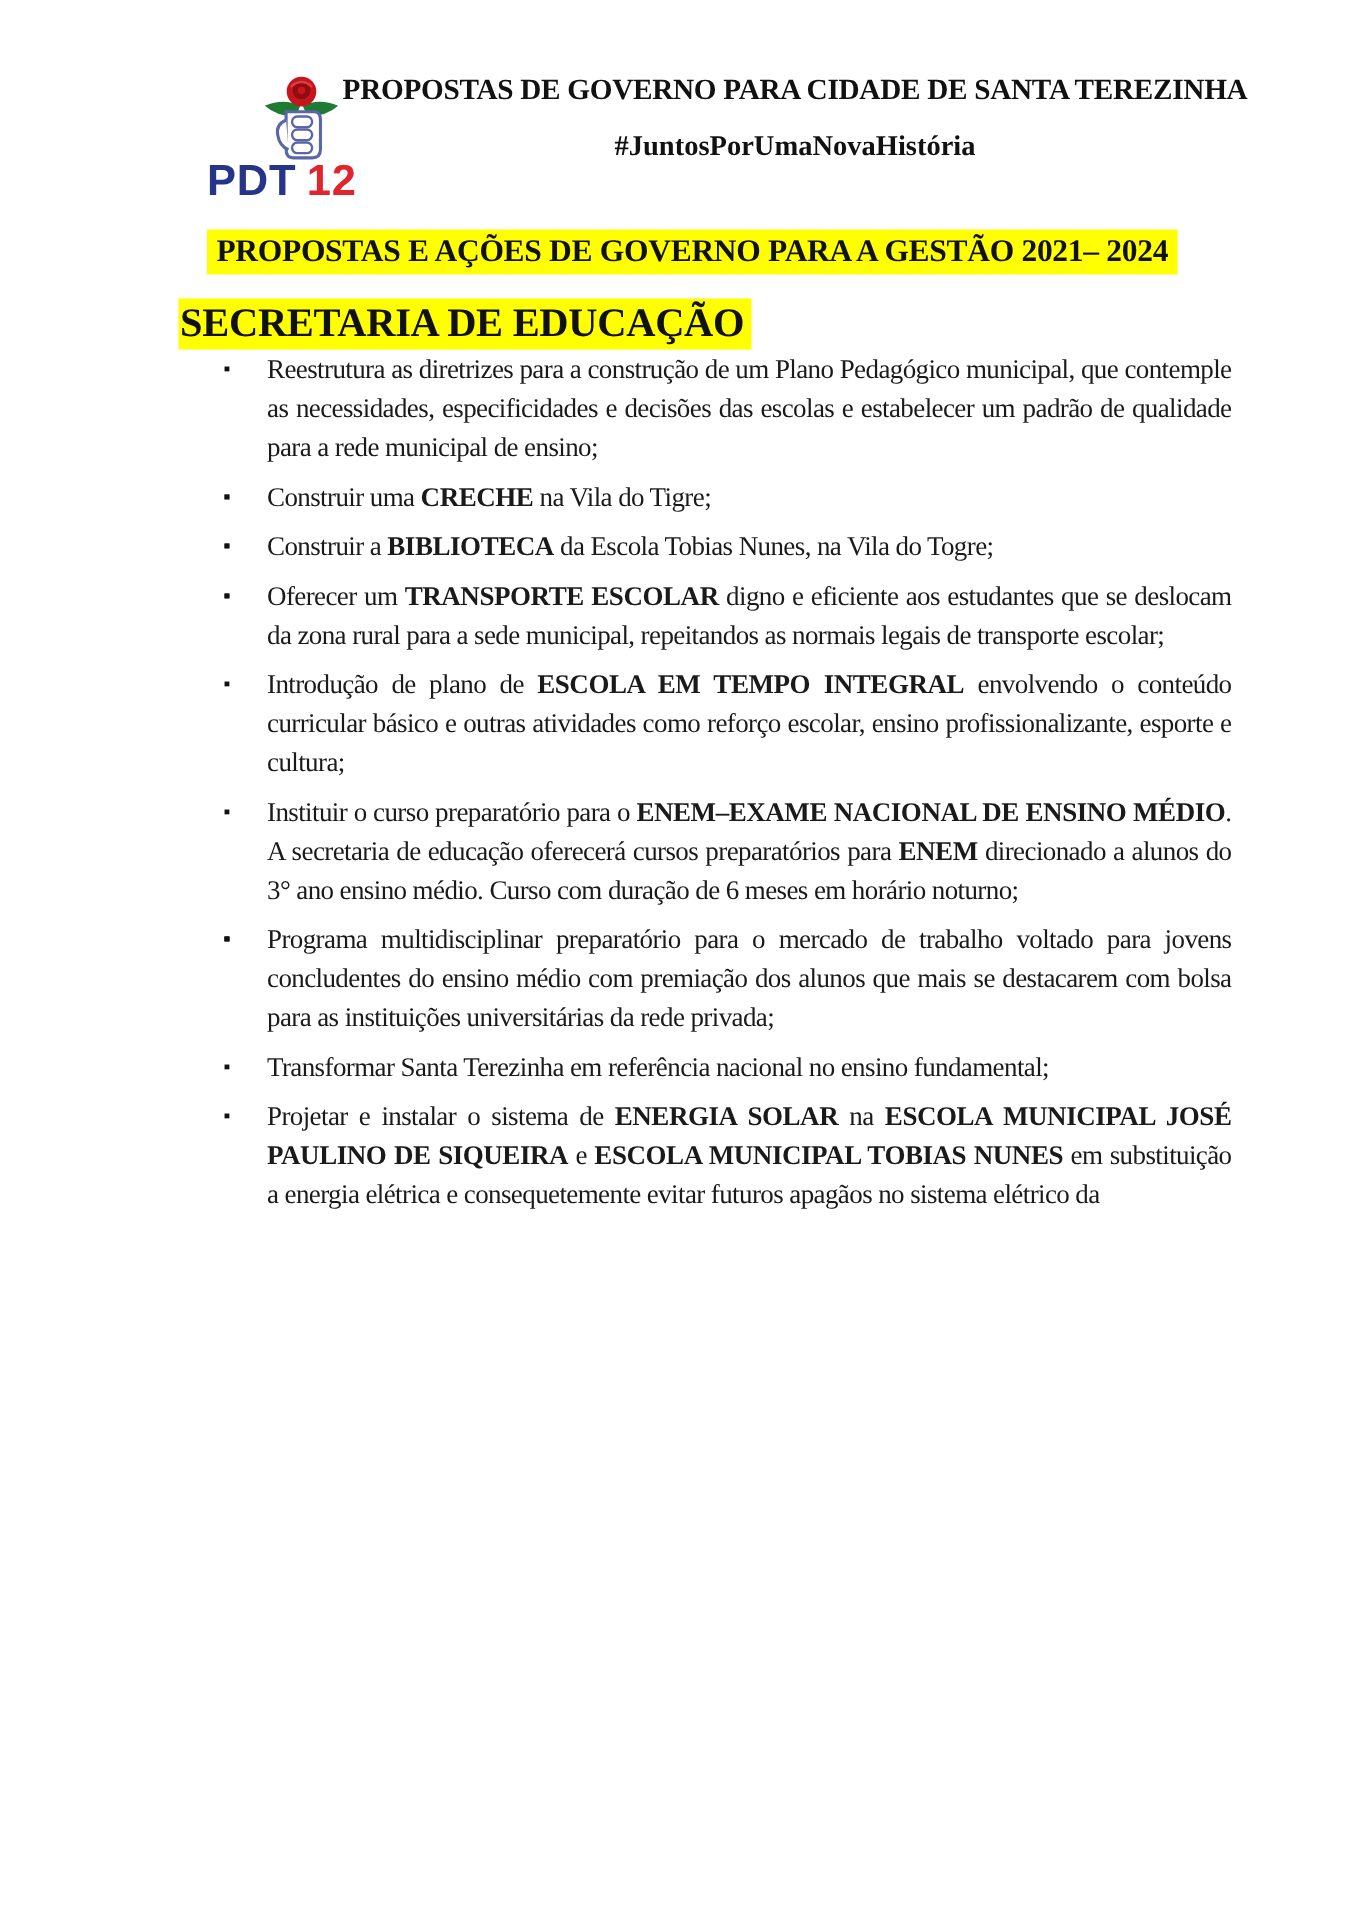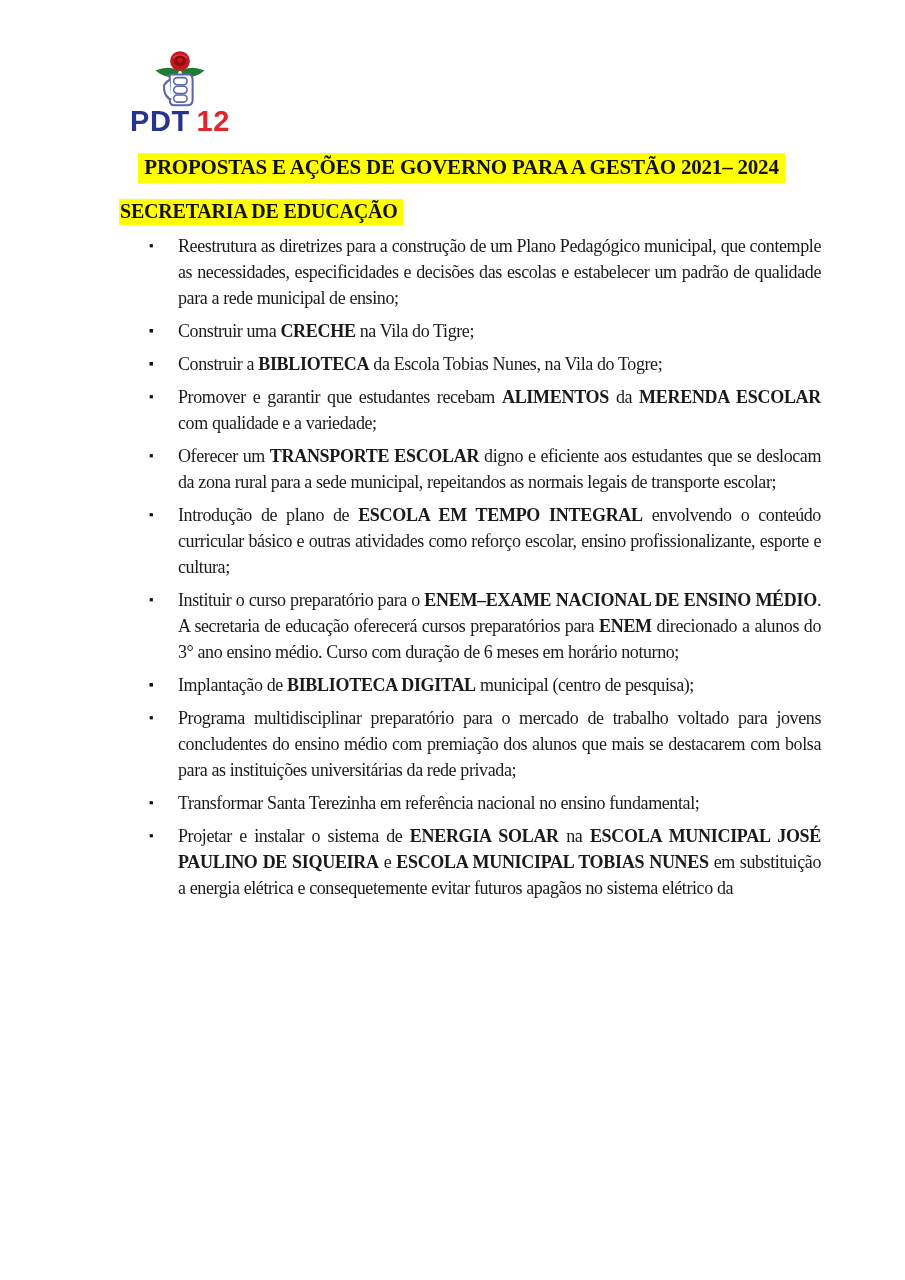--- a/index.html
+++ b/index.html
@@ -11,24 +11,23 @@
     font-family: "Liberation Serif", serif;
     color: #1a1a1a;
     overflow: hidden;
   }
 
   
   .doc-header { position: absolute; top: 50px; left: 0; width: 100%; }
 
   .logo {
     position: absolute;
-    left: 117px;
+    left: 138px;
     top: 0;
     width: 126px;
-    text-align: center;
   }
   .logo svg { width: 82px; height: 60px; display: block; margin: 0 auto; }
   .logo-text {
     font-family: "Liberation Sans", sans-serif;
     font-weight: bold;
     font-size: 29px;
     line-height: 1;
     margin-top: -3px;
     letter-spacing: 0.5px;
     white-space: nowrap;
@@ -75,21 +74,21 @@
   .section-title-wrap {
     position: absolute;
     top: 199px;
     left: 119px;
   }
   .section-title {
     display: inline-block;
     background: #ffff00;
     color: #111111;
     font-weight: bold;
-    font-size: 20px;
+    font-size: 27px;
     letter-spacing: -0.2px;
     padding: 1px 5px 2px 1px;
   }
 
   
   .bullet-list {
     position: absolute;
     top: 233px;
     left: 119px;
     width: 702px;
@@ -139,40 +138,44 @@
         <path d="M37 38 Q28 42 30 51 Q31.5 60 39 63" fill="#ffffff" stroke="#5a66a5" stroke-width="2.6"></path>
         <rect x="42" y="35" width="17" height="9" rx="4.5" fill="#ffffff" stroke="#5a66a5" stroke-width="2"></rect>
         <rect x="42" y="46" width="17" height="9" rx="4.5" fill="#ffffff" stroke="#5a66a5" stroke-width="2"></rect>
         <rect x="42" y="57" width="17" height="9" rx="4.5" fill="#ffffff" stroke="#5a66a5" stroke-width="2"></rect>
       </svg>
       <div class="logo-text">
         <span class="party">PDT</span><span class="number">12</span>
       </div>
     </div>
 
+    <div class="header-titles">
+      <div class="h-line1">PROPOSTAS DE GOVERNO PARA CIDADE DE SANTA TEREZINHA</div>
+      <div class="h-line2">#JuntosPorUmaNovaHistória</div>
+    </div>
   </header>
 
   <div class="main-title-wrap">
     <span class="main-title" style="background: rgb(255, 255, 0);">PROPOSTAS E AÇÕES DE GOVERNO PARA A GESTÃO 2021– 2024</span>
   </div>
 
   <div class="section-title-wrap">
     <span class="section-title" style="background: rgb(255, 255, 0);">SECRETARIA DE EDUCAÇÃO</span>
   </div>
 
   <ul class="bullet-list">
       <li class="bullet-item"><span class="bullet-marker">▪</span><span class="bullet-text"><span>Reestrutura as diretrizes para a construção de um Plano Pedagógico municipal, que contemple as necessidades, especificidades e decisões das escolas e estabelecer um padrão de qualidade para a rede municipal de ensino;</span></span></li>
       <li class="bullet-item"><span class="bullet-marker">▪</span></li>
       <li class="bullet-item"><span class="bullet-marker">▪</span><span class="bullet-text"><span>Construir uma </span><b>CRECHE</b><span> na Vila do Tigre;</span></span></li>
       <li class="bullet-item"><span class="bullet-marker">▪</span></li>
       <li class="bullet-item"><span class="bullet-marker">▪</span><span class="bullet-text"><span>Construir a </span><b>BIBLIOTECA</b><span> da Escola Tobias Nunes, na Vila do Togre;</span></span></li>
-      <li class="bullet-item"><span class="bullet-marker">▪</span><span class="bullet-text"><span>Promover e garantir que estudantes recebam </span><b>ALIMENTOS</b><span> da </span><b>MERENDA ESCOLAR</b><span> com qualidade e a variedade;</span></span></li>
+      <li class="bullet-item"><span class="bullet-marker">▪</span></li>
       <li class="bullet-item"><span class="bullet-marker">▪</span><span class="bullet-text"><span>Oferecer um </span><b>TRANSPORTE ESCOLAR</b><span> digno e eficiente aos estudantes que se deslocam da zona rural para a sede municipal, repeitandos as normais legais de transporte escolar;</span></span></li>
       <li class="bullet-item"><span class="bullet-marker">▪</span><span class="bullet-text"><span>Introdução de plano de </span><b>ESCOLA EM TEMPO INTEGRAL</b><span> envolvendo o conteúdo curricular básico e outras atividades como reforço escolar, ensino profissionalizante, esporte e cultura;</span></span></li>
       <li class="bullet-item"><span class="bullet-marker">▪</span><span class="bullet-text"><span>Instituir o curso preparatório para o </span><b>ENEM–EXAME NACIONAL DE ENSINO MÉDIO</b><span>. A secretaria de educação oferecerá cursos preparatórios para </span><b>ENEM</b><span> direcionado a alunos do 3° ano ensino médio. Curso com duração de 6 meses em horário noturno;</span></span></li>
       <li class="bullet-item"><span class="bullet-marker">▪</span></li>
-      <li class="bullet-item"><span class="bullet-marker">▪</span><span class="bullet-text"><span>Implantação de </span><b>BIBLIOTECA DIGITAL</b><span> municipal (centro de pesquisa);</span></span></li>
+      <li class="bullet-item"><span class="bullet-marker">▪</span></li>
       <li class="bullet-item"><span class="bullet-marker">▪</span><span class="bullet-text"><span>Programa multidisciplinar preparatório para o mercado de trabalho voltado para jovens concludentes do ensino médio com premiação dos alunos que mais se destacarem com bolsa para as instituições universitárias da rede privada;</span></span></li>
       <li class="bullet-item"><span class="bullet-marker">▪</span><span class="bullet-text"><span>Transformar Santa Terezinha em referência nacional no ensino fundamental;</span></span></li>
       <li class="bullet-item"><span class="bullet-marker">▪</span><span class="bullet-text"><span>Projetar e instalar o sistema de </span><b>ENERGIA SOLAR</b><span> na </span><b>ESCOLA MUNICIPAL JOSÉ PAULINO DE SIQUEIRA</b><span> e </span><b>ESCOLA MUNICIPAL TOBIAS NUNES</b><span> em substituição a energia elétrica e consequetemente evitar futuros apagãos no sistema elétrico da</span></span></li>
     </ul>
 
 </div>
 
 </body></html>

